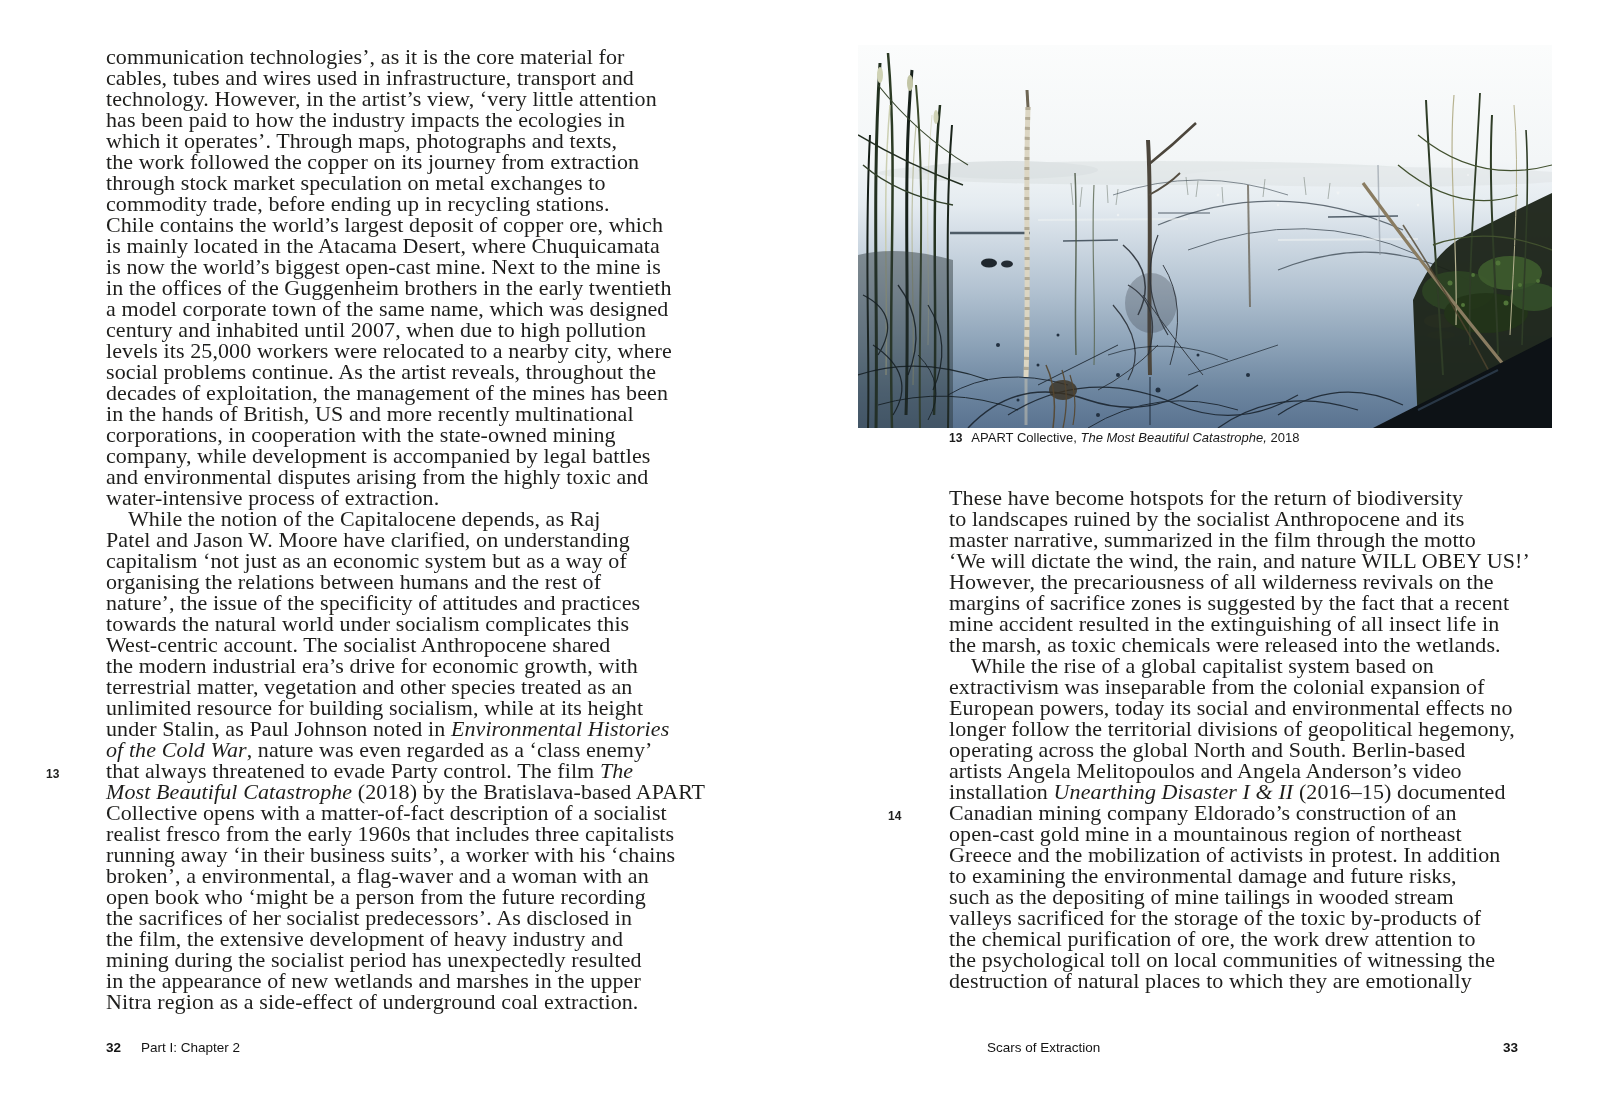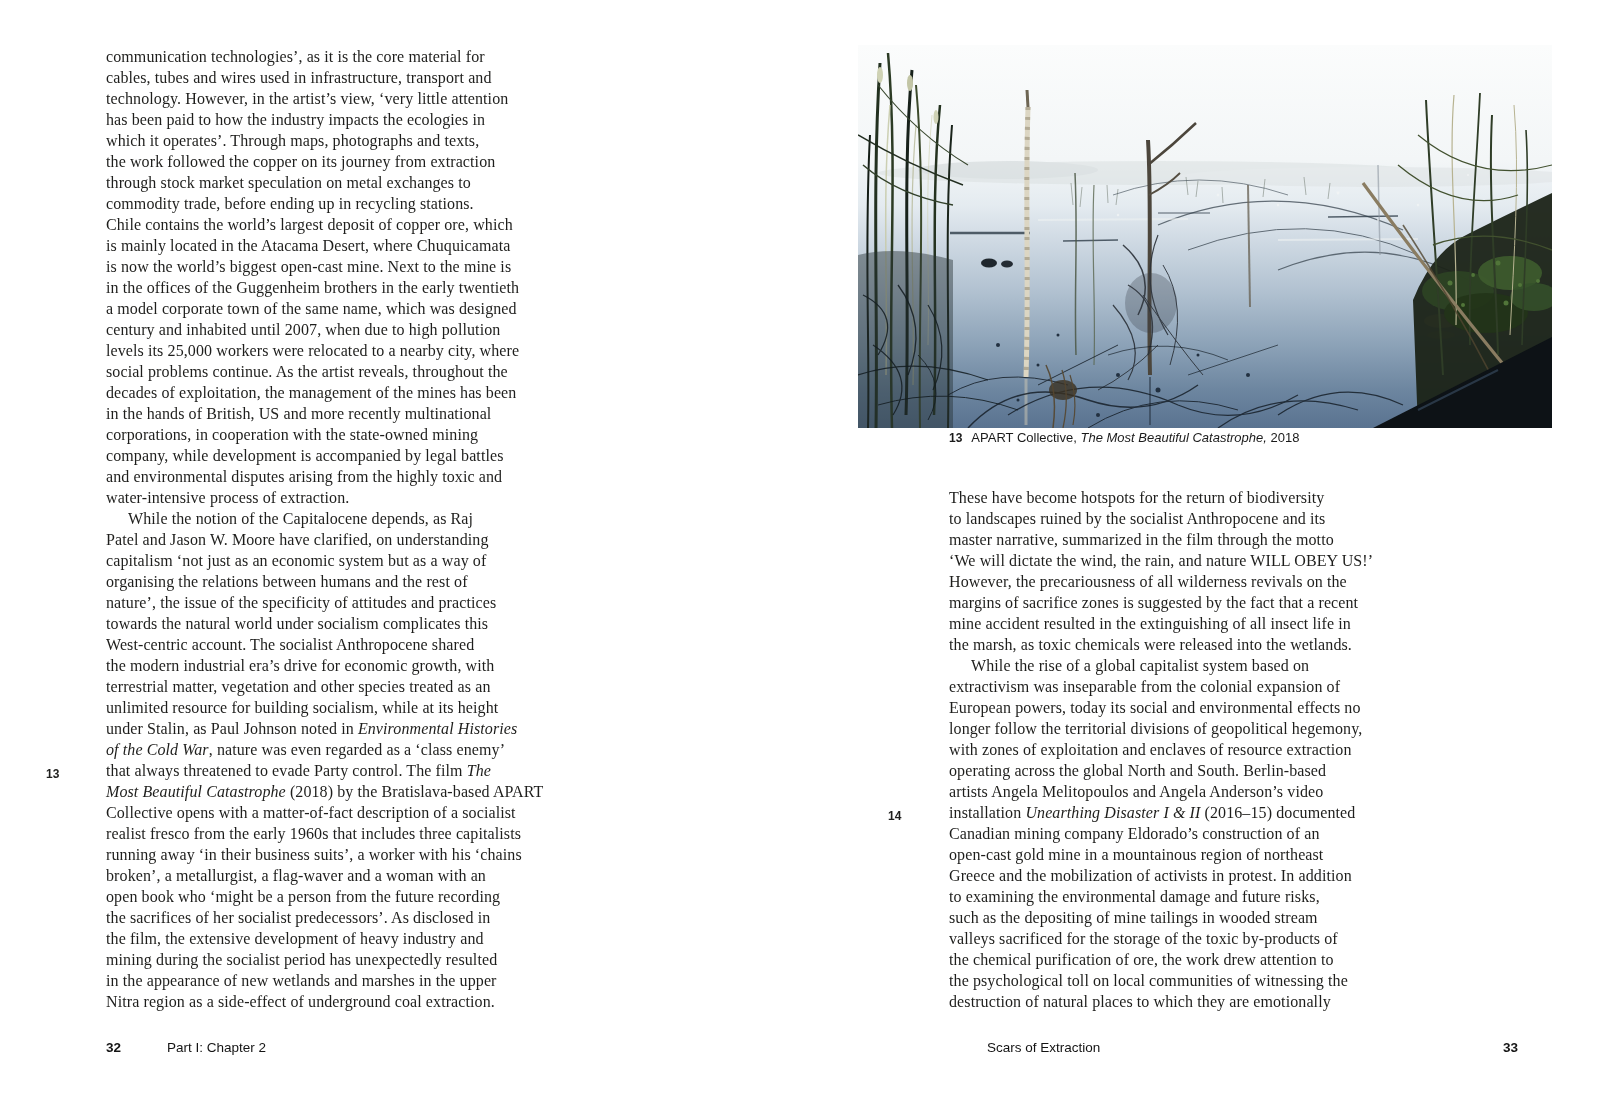--- a/index.html
+++ b/index.html
@@ -6,21 +6,21 @@
   body{
     width:1600px;height:1120px;position:relative;
     background:#ffffff;color:#1e1e1c;
     font-family:"Liberation Serif", serif;
     overflow:hidden;
   }
   .spread{position:absolute;inset:0;}
   
   .body-col{
     position:absolute;
-    font-size:16px;line-height:21px;
+    font-size:22px;line-height:21px;
     letter-spacing:0.1px;
     white-space:nowrap;
   }
   .col-left{left:106px;top:46px;width:516px;}
   .col-right{left:949px;top:487px;width:514px;}
   .tline{height:21px;}
   .tline.indent::before{content:"";display:inline-block;width:22px;}
   .it{font-style:italic;}
   
   .margin-note{
@@ -30,21 +30,21 @@
   }
   .note-13{left:46px;top:767px;}
   .note-14{left:888px;top:809px;}
   
   .footer{
     position:absolute;top:1040px;
     font-family:"Liberation Sans", sans-serif;
     font-size:13.5px;color:#141414;
   }
   .footer-left{left:106px;width:516px;display:flex;}
-  .footer-left .running-head{margin-left:46px;}
+  .footer-left .running-head{margin-left:20px;}
   .footer-right{left:949px;width:531px;display:flex;justify-content:space-between;margin-left:38px;}
   .pagenum{font-weight:700;}
   
   .photo{
     position:absolute;left:858px;top:45px;width:694px;height:383px;
     margin:0;overflow:hidden;
   }
   .photo svg{display:block;width:100%;height:100%;}
   .caption{
     position:absolute;left:949px;top:430px;
@@ -95,21 +95,21 @@
         <div class="tline"><span>the modern industrial era’s drive for economic growth, with</span></div>
         <div class="tline"><span>terrestrial matter, vegetation and other species treated as an</span></div>
         <div class="tline"><span>unlimited resource for building socialism, while at its height</span></div>
         <div class="tline"><span>under Stalin, as Paul Johnson noted in </span><span class="it">Environmental Histories</span></div>
         <div class="tline"><span class="it">of the Cold War</span><span>, nature was even regarded as a ‘class enemy’</span></div>
         <div class="tline"><span>that always threatened to evade Party control. The film </span><span class="it">The</span></div>
         <div class="tline"><span class="it">Most Beautiful Catastrophe</span><span> (2018) by the Bratislava-based APART</span></div>
         <div class="tline"><span>Collective opens with a matter-of-fact description of a socialist</span></div>
         <div class="tline"><span>realist fresco from the early 1960s that includes three capitalists</span></div>
         <div class="tline"><span>running away ‘in their business suits’, a worker with his ‘chains</span></div>
-        <div class="tline"><span>broken’, a metallurgist, a flag-waver and a woman with an</span></div>
+        <div class="tline"><span>broken’, a environmental, a flag-waver and a woman with an</span></div>
         <div class="tline"><span>open book who ‘might be a person from the future recording</span></div>
         <div class="tline"><span>the sacrifices of her socialist predecessors’. As disclosed in</span></div>
         <div class="tline"><span>the film, the extensive development of heavy industry and</span></div>
         <div class="tline"><span>mining during the socialist period has unexpectedly resulted</span></div>
         <div class="tline"><span>in the appearance of new wetlands and marshes in the upper</span></div>
         <div class="tline"><span>Nitra region as a side-effect of underground coal extraction.</span></div>
       </div>
 
     <footer class="footer footer-left">
       <span class="pagenum">32</span>
@@ -326,21 +326,20 @@
         <div class="tline"><span>master narrative, summarized in the film through the motto</span></div>
         <div class="tline"><span>‘We will dictate the wind, the rain, and nature WILL OBEY US!’</span></div>
         <div class="tline"><span>However, the precariousness of all wilderness revivals on the</span></div>
         <div class="tline"><span>margins of sacrifice zones is suggested by the fact that a recent</span></div>
         <div class="tline"><span>mine accident resulted in the extinguishing of all insect life in</span></div>
         <div class="tline"><span>the marsh, as toxic chemicals were released into the wetlands.</span></div>
         <div class="tline indent"><span>While the rise of a global capitalist system based on</span></div>
         <div class="tline"><span>extractivism was inseparable from the colonial expansion of</span></div>
         <div class="tline"><span>European powers, today its social and environmental effects no</span></div>
         <div class="tline"><span>longer follow the territorial divisions of geopolitical hegemony,</span></div>
-        <div class="tline"><span>with zones of exploitation and enclaves of resource extraction</span></div>
         <div class="tline"><span>operating across the global North and South. Berlin-based</span></div>
         <div class="tline"><span>artists Angela Melitopoulos and Angela Anderson’s video</span></div>
         <div class="tline"><span>installation </span><span class="it">Unearthing Disaster I &amp; II</span><span> (2016–15) documented</span></div>
         <div class="tline"><span>Canadian mining company Eldorado’s construction of an</span></div>
         <div class="tline"><span>open-cast gold mine in a mountainous region of northeast</span></div>
         <div class="tline"><span>Greece and the mobilization of activists in protest. In addition</span></div>
         <div class="tline"><span>to examining the environmental damage and future risks,</span></div>
         <div class="tline"><span>such as the depositing of mine tailings in wooded stream</span></div>
         <div class="tline"><span>valleys sacrificed for the storage of the toxic by-products of</span></div>
         <div class="tline"><span>the chemical purification of ore, the work drew attention to</span></div>

